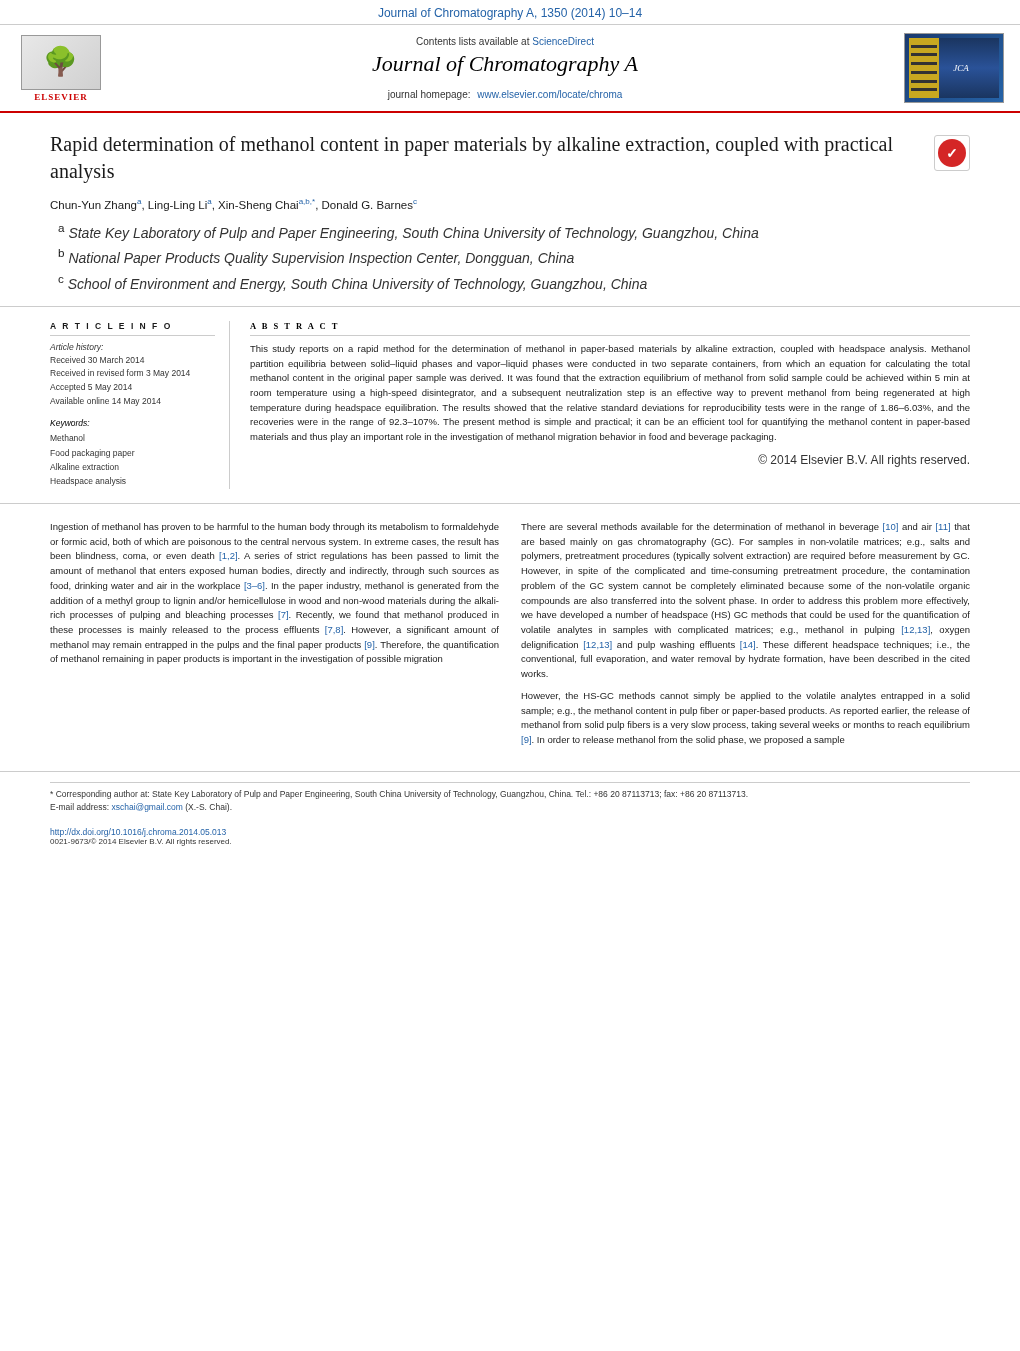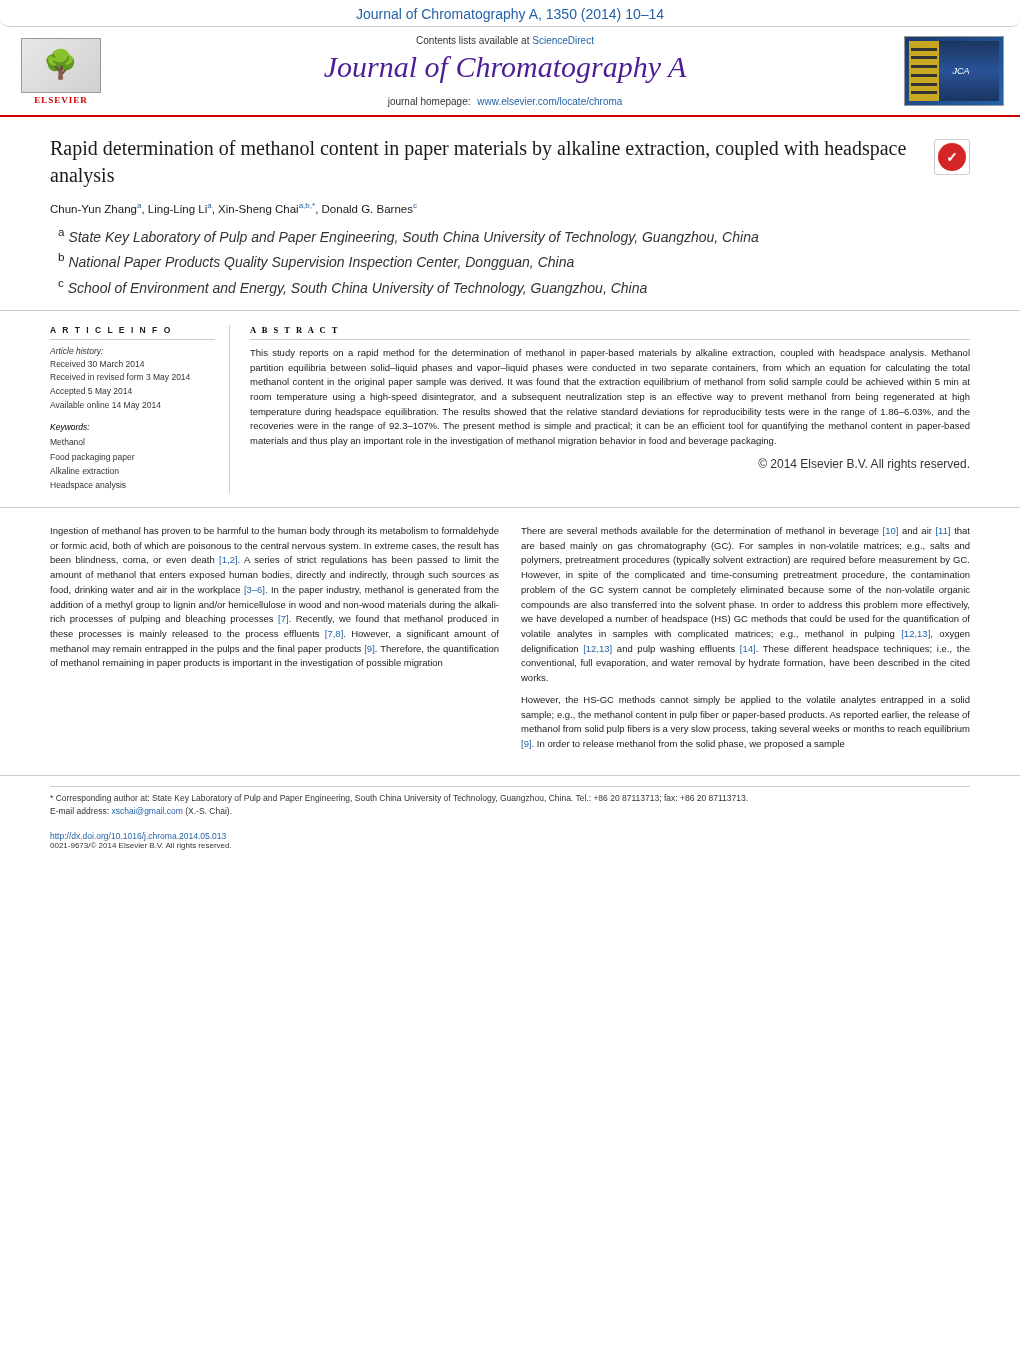--- a/index.html
+++ b/index.html
@@ -11,24 +11,23 @@
       width: 1020px;
       min-height: 1351px;
     }
 
     
     .journal-top-bar {
       background: #fff;
       text-align: center;
       padding: 6px 0 4px;
       border-bottom: 1px solid #ccc;
-      font-size: 14px;
-      color: #2563a8;
-      font-family: Arial, sans-serif;
-      border-radius: 9px;
+      font-size: 12px;
+      color: #2563a8;
+      font-family: Arial, sans-serif;
     }
 
     
     .journal-header {
       display: flex;
       align-items: center;
       border-bottom: 2px solid #c00;
       padding: 8px 16px;
       gap: 10px;
     }
@@ -73,22 +72,22 @@
       font-size: 10px;
       color: #333;
       margin-bottom: 4px;
     }
     .contents-line a {
       color: #2563a8;
       text-decoration: none;
     }
     .journal-title-header {
       font-family: 'Times New Roman', serif;
-      font-size: 30px;
-      color: #4c1d95;
+      font-size: 22px;
+      color: #000000;
       font-style: italic;
       margin-bottom: 12px;
     }
     .journal-homepage {
       font-family: Arial, sans-serif;
       font-size: 10px;
       color: #333;
     }
     .journal-homepage a {
       color: #2563a8;
@@ -331,39 +330,39 @@
       <a href="#" style="color:#2563a8;">ScienceDirect</a>
     </div>
     <div class="journal-title-header">Journal of Chromatography A</div>
     <div class="journal-homepage">
       <span>journal homepage:</span>
       <a href="#" style="color:#2563a8; margin-left:4px;">www.elsevier.com/locate/chroma</a>
     </div>
   </div>
 
   <div class="journal-logo-right">
-    <div style="font-size:7px; line-height:1.4; text-align:left;">
+    <div style="font-size:7px; line-height:1.4; text-align:left;font-family:Liberation Serif, serif;">
       <div style="width:90px; height:60px; background:linear-gradient(to bottom, #1a3560 0%, #2a5298 50%, #1a3560 100%); display:flex; align-items:center; justify-content:center; position:relative; overflow:hidden;">
         <div style="position:absolute; left:0; top:0; bottom:0; width:30px; background:#c8a820; display:flex; flex-direction:column; justify-content:space-evenly; padding:2px;">
           <div style="height:3px; background:#333; margin:1px 0;"></div>
           <div style="height:3px; background:#333; margin:1px 0;"></div>
           <div style="height:3px; background:#333; margin:1px 0;"></div>
           <div style="height:3px; background:#333; margin:1px 0;"></div>
           <div style="height:3px; background:#333; margin:1px 0;"></div>
           <div style="height:3px; background:#333; margin:1px 0;"></div>
         </div>
         <div style="color:white; font-size:9px; margin-left:14px; font-style:italic;">JCA</div>
       </div>
     </div>
   </div>
 </div>
 
 <div class="article-title-section">
   <div class="article-title-content">
-    <h1 class="article-main-title">Rapid determination of methanol content in paper materials by alkaline extraction, coupled with headspace analysis</h1>
+    <h1 class="article-main-title">Rapid determination of methanol content in paper materials by alkaline extraction, coupled with practical analysis</h1>
     <div class="article-authors">
       <span>Chun-Yun Zhang<sup>a</sup></span>,
       <span>Ling-Ling Li<sup>a</sup></span>,
       <span>Xin-Sheng Chai<sup>a,b,*</sup></span>,
       <span>Donald G. Barnes<sup>c</sup></span>
     </div>
     <div class="affiliations">
       <p><sup style="color:#1a1a1a;">a</sup> <em>State Key Laboratory of Pulp and Paper Engineering, South China University of Technology, Guangzhou, China</em></p>
       <p><sup style="color:#1a1a1a;">b</sup> <em>National Paper Products Quality Supervision Inspection Center, Dongguan, China</em></p>
       <p><sup style="color:#1a1a1a;">c</sup> <em>School of Environment and Energy, South China University of Technology, Guangzhou, China</em></p>

